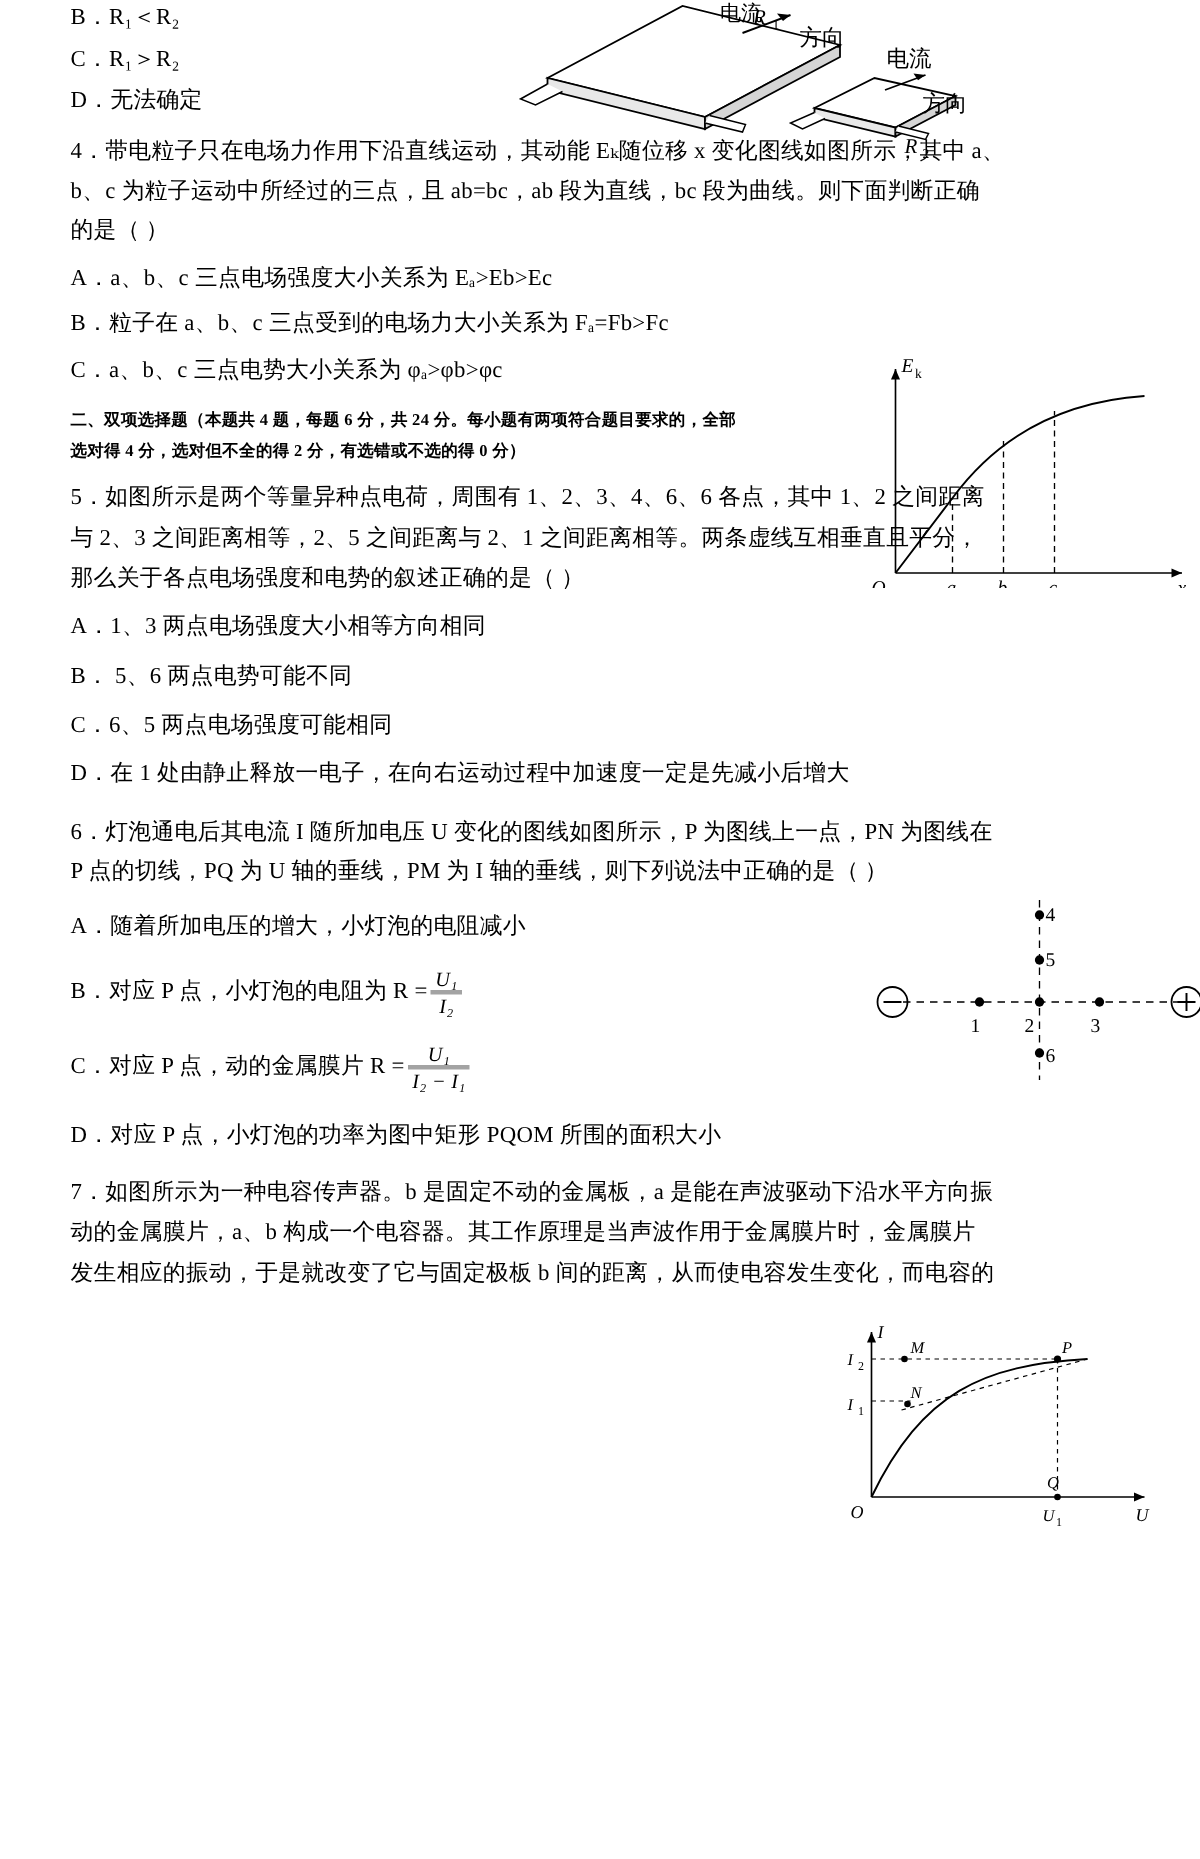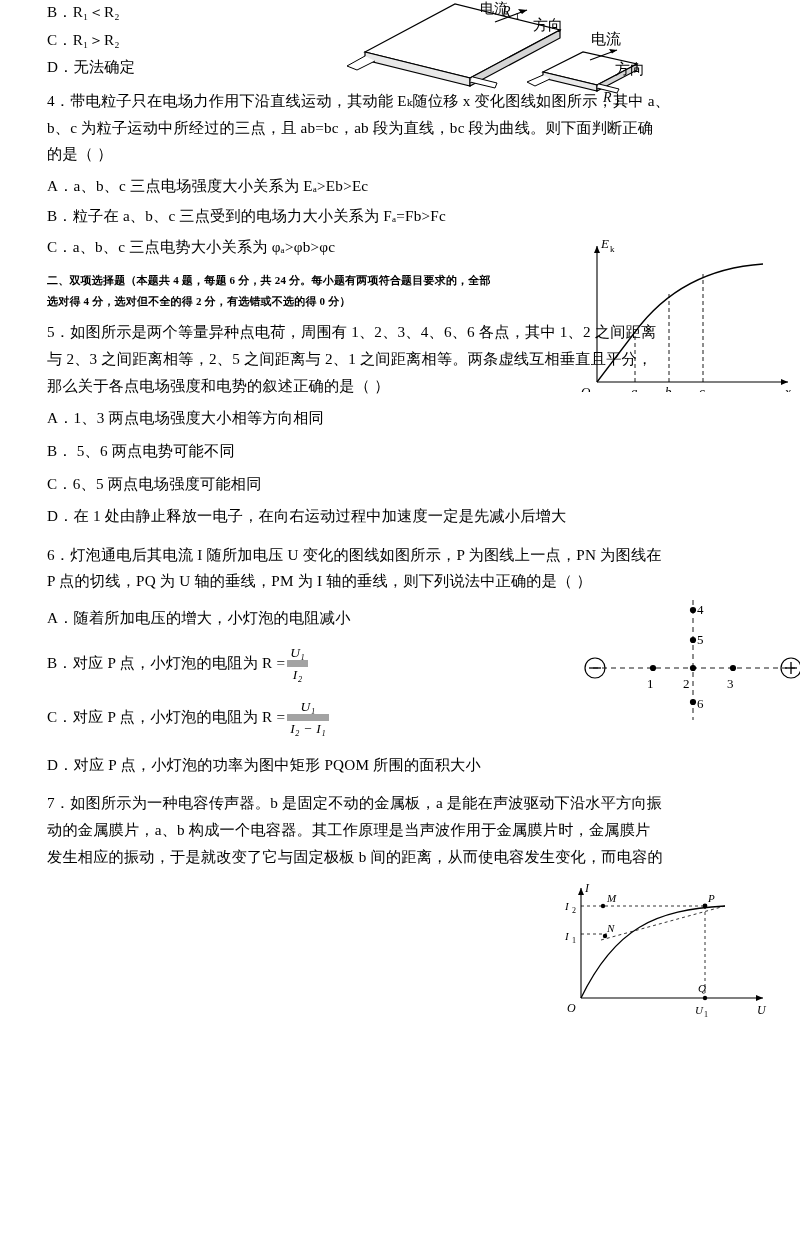--- a/index.html
+++ b/index.html
@@ -38,21 +38,21 @@
   .fig{ position:absolute; }
   .frac{
     display:inline-block;
     vertical-align:middle;
     text-align:center;
     font-style:italic;
     font-size:13.5px;
     line-height:1.15;
     margin:0 2px;
   }
-  .frac .num{ display:block; padding:0 3px; border-bottom:7px solid #a3a3a3;}
+  .frac .num{ display:block; padding:0 3px; border-bottom:3px solid #a3a3a3;}
   .frac .den{ display:block; padding:0 3px;}
   svg{ display:block; }
 </style>
 </head>
 <body>
 
 <div class="page">
   <div class="content">
 
     <div class="line opt">B．R₁＜R₂</div>
@@ -82,21 +82,21 @@
     <div class="line para" style="margin-top:14px;">6．灯泡通电后其电流 I 随所加电压 U 变化的图线如图所示，P 为图线上一点，PN 为图线在</div>
     <div class="line para">P 点的切线，PQ 为 U 轴的垂线，PM 为 I 轴的垂线，则下列说法中正确的是（      ）</div>
 
     <div class="line opt" style="margin-top:12px;">A．随着所加电压的增大，小灯泡的电阻减小</div>
 
     <div class="line opt" style="margin-top:14px;">
       <span>B．对应 P 点，小灯泡的电阻为 R =</span><span class="frac"><span class="num">U₁</span><span class="den">I₂</span></span>
     </div>
 
     <div class="line opt" style="margin-top:16px;">
-      <span>C．对应 P 点，小灯泡的电阻为 R =</span><span class="frac"><span class="num">U₁</span><span class="den">I₂ − I₁</span></span>
+      <span>C．对应 P 点，动的金属膜片 R =</span><span class="frac"><span class="num">U₁</span><span class="den">I₂ − I₁</span></span>
     </div>
 
     <div class="line opt" style="margin-top:16px;">D．对应 P 点，小灯泡的功率为图中矩形 PQOM 所围的面积大小</div>
 
     <div class="line para" style="margin-top:14px;">7．如图所示为一种电容传声器。b 是固定不动的金属板，a 是能在声波驱动下沿水平方向振</div>
     <div class="line para">动的金属膜片，a、b 构成一个电容器。其工作原理是当声波作用于金属膜片时，金属膜片</div>
     <div class="line para">发生相应的振动，于是就改变了它与固定极板 b 间的距离，从而使电容发生变化，而电容的</div>
   </div>
 
   <div class="fig" style="left:320px; top:0px; width:360px; height:110px;">

